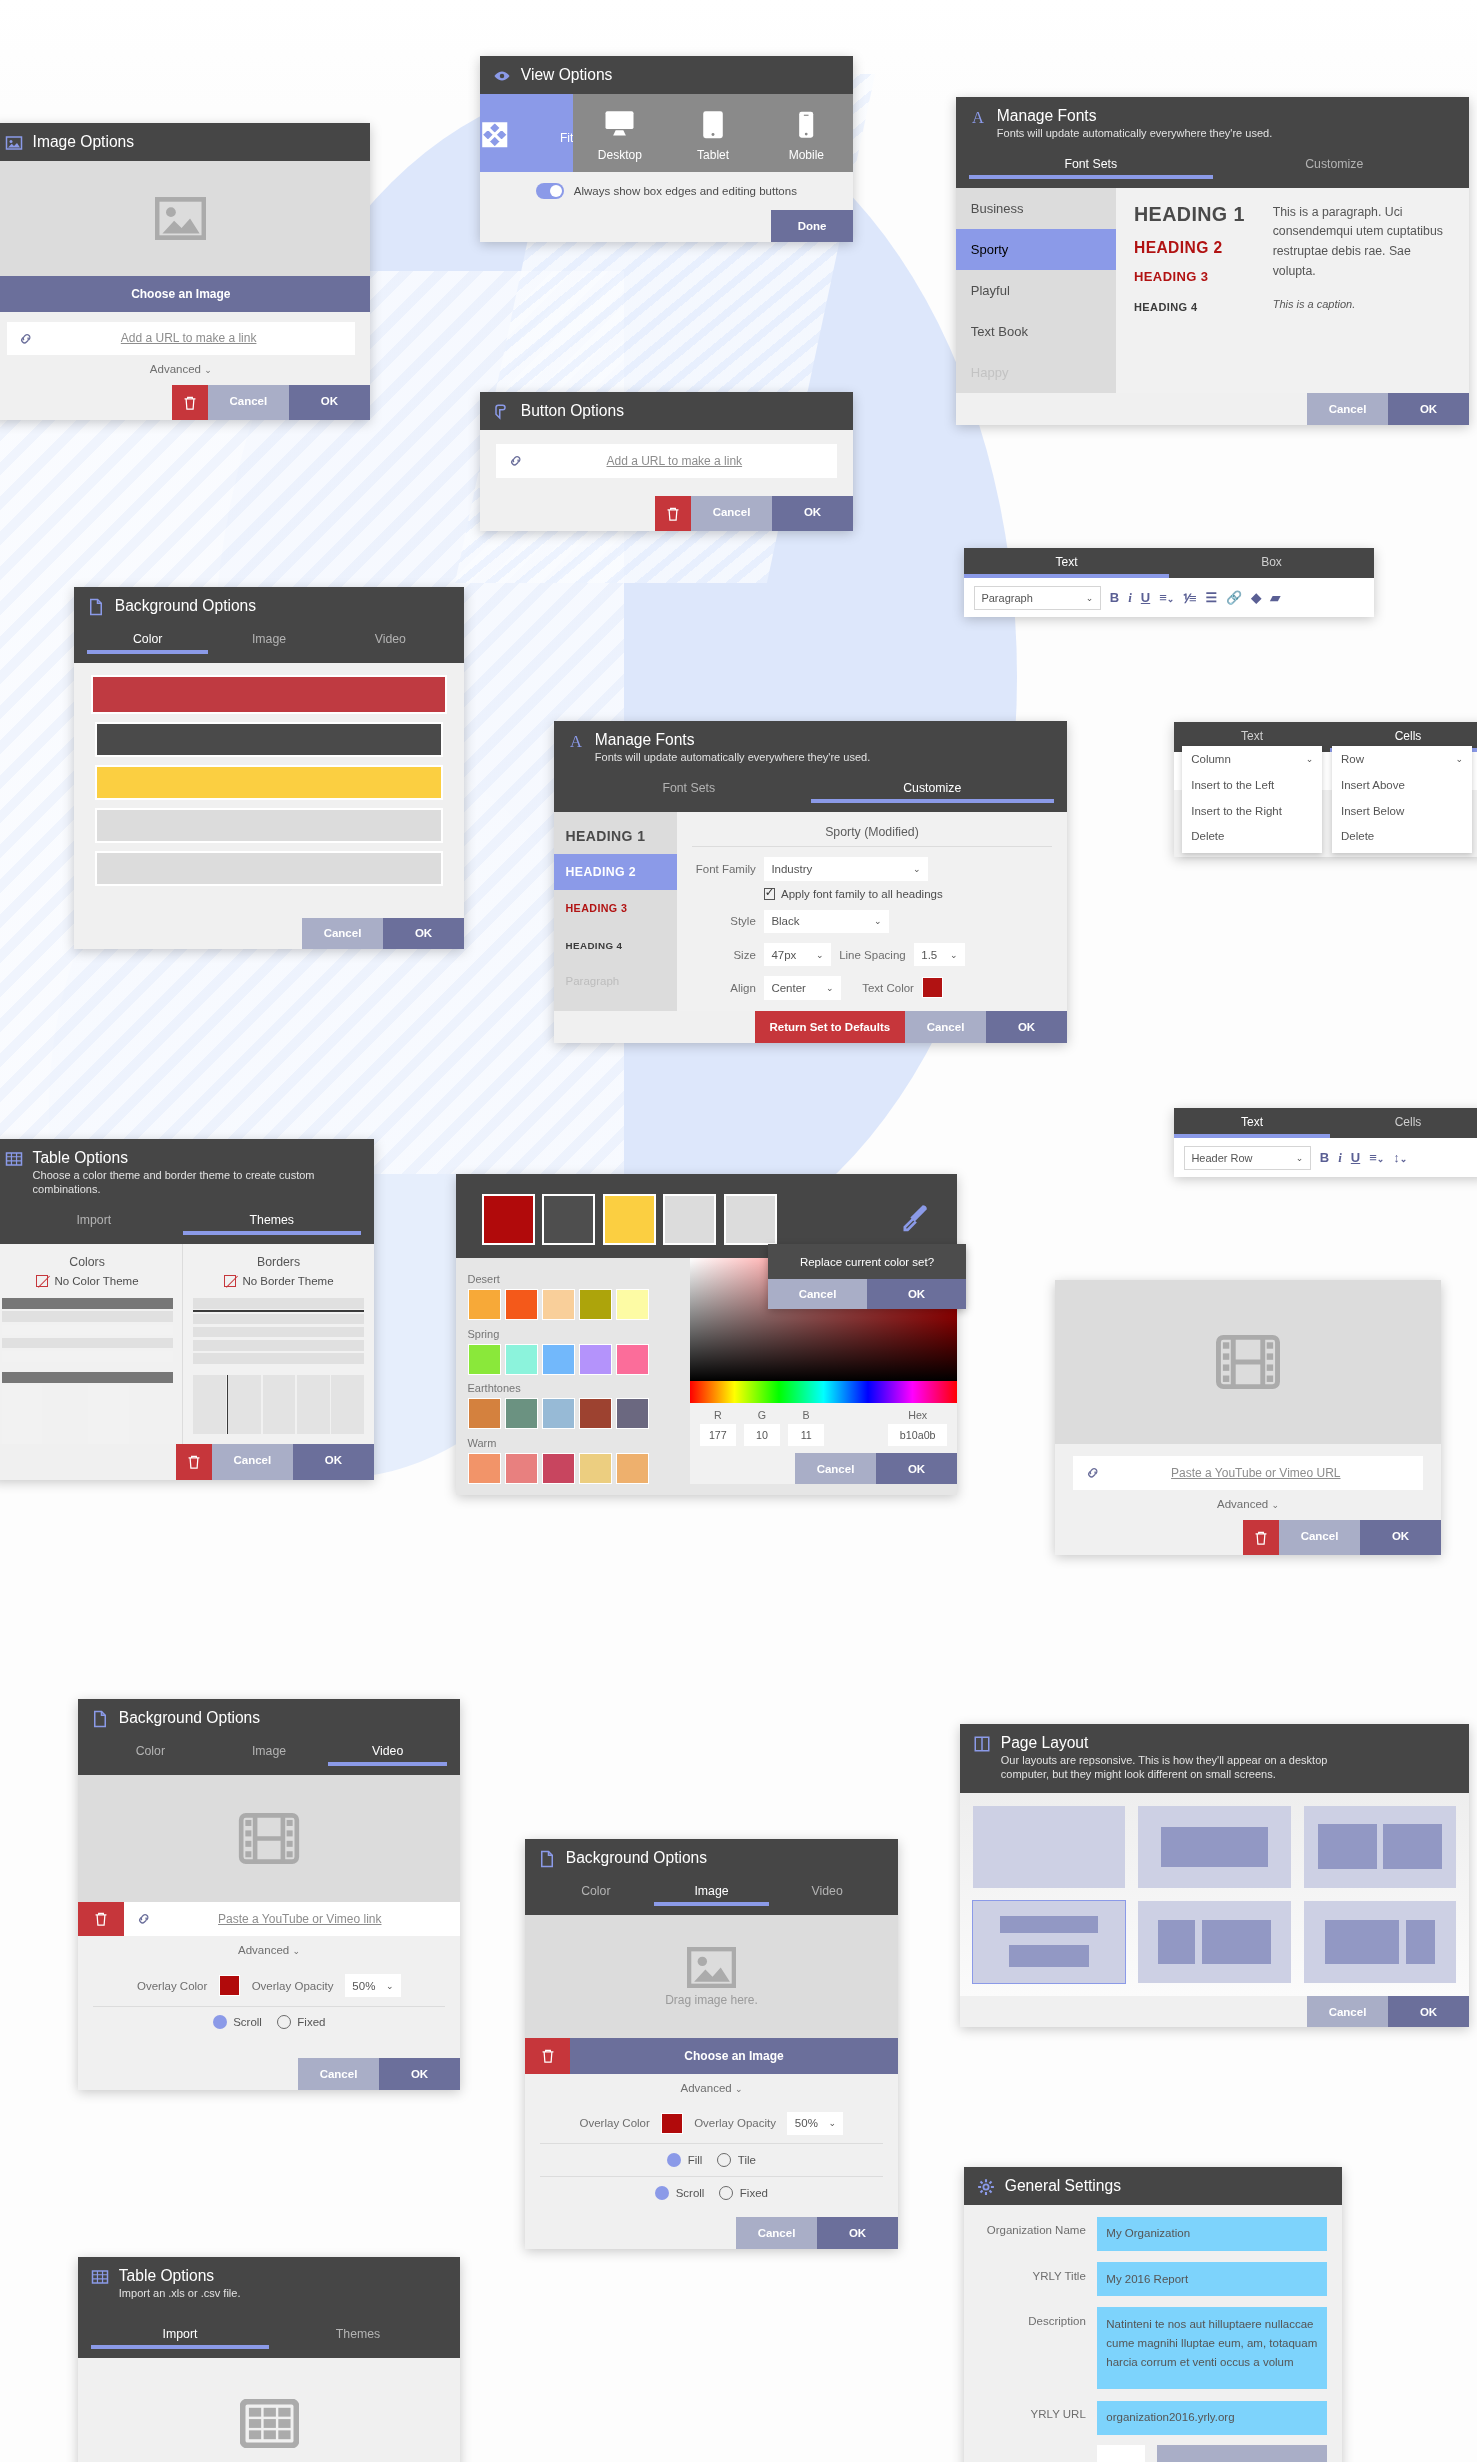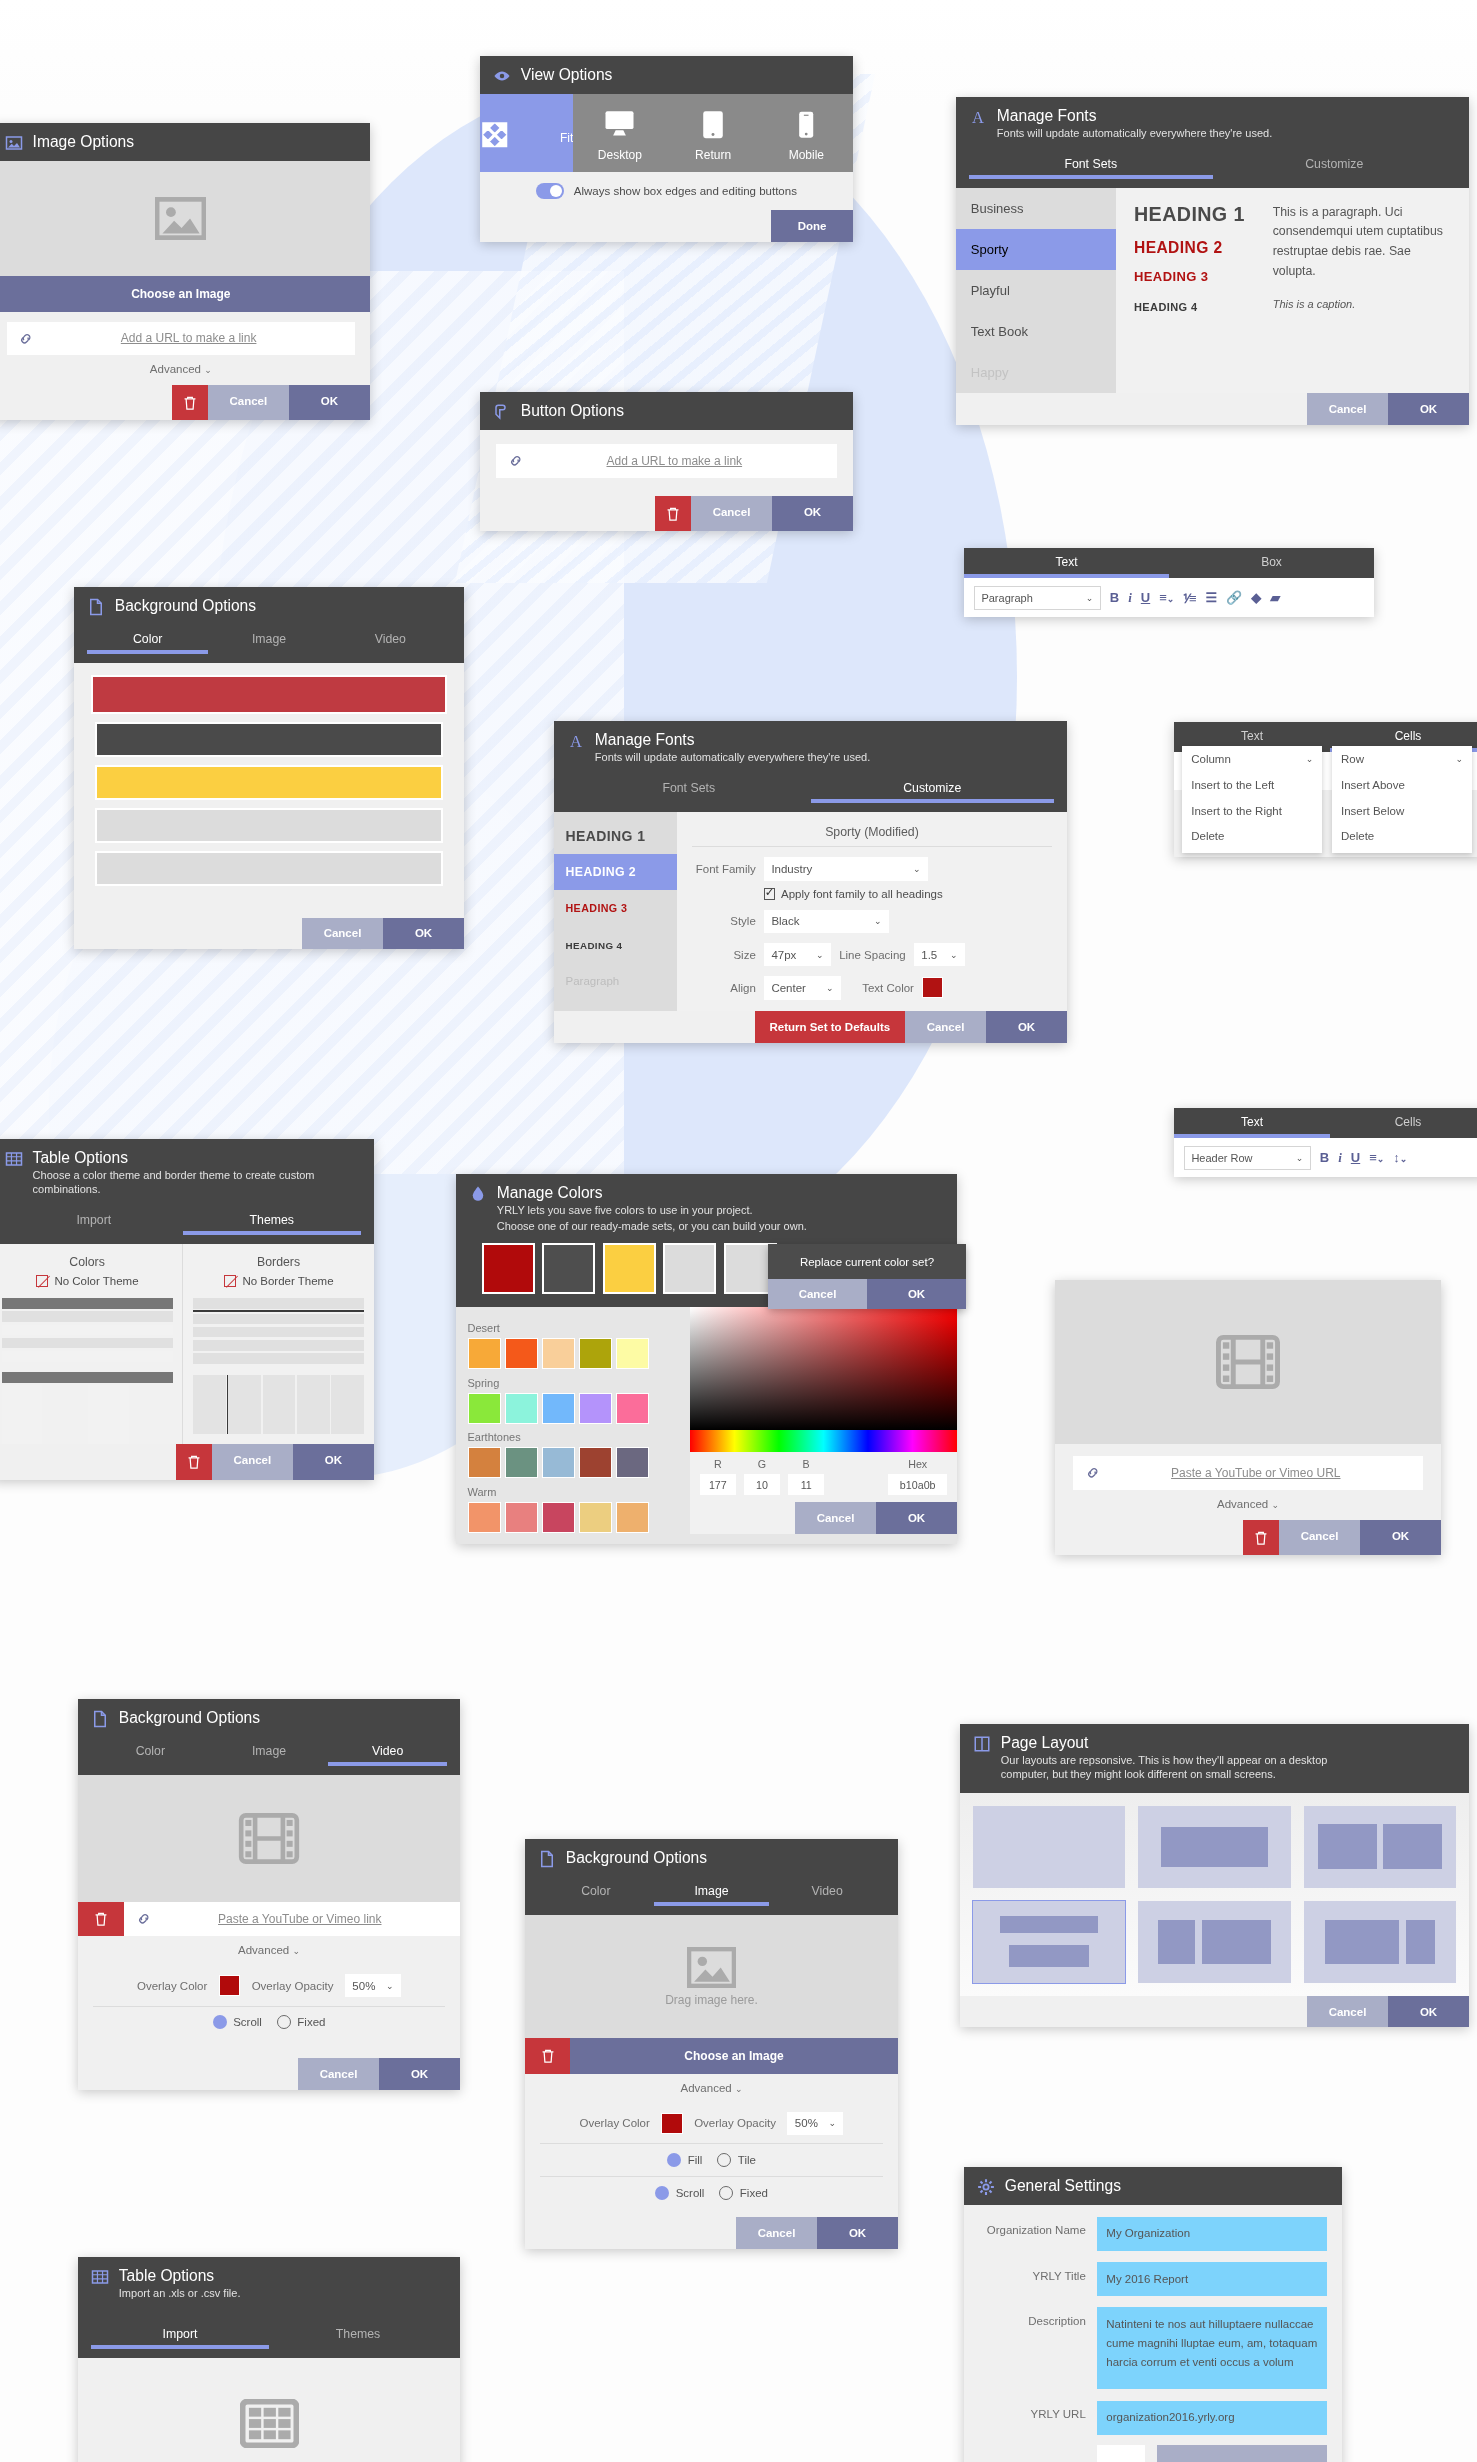--- a/index.html
+++ b/index.html
@@ -300,21 +300,21 @@
         </div>
       <div class="vlab">Desktop</div>
     </div>
     <div class="viewcell">
       <div class="vicon">
           <svg width="22" height="29.5" viewBox="0 0 18 24">
             <rect x="1" y="1" width="16" height="22" rx="2" fill="#fff"></rect>
             <circle cx="9" cy="20" r="1.2" fill="#8a8a8a"></circle>
           </svg>
         </div>
-      <div class="vlab">Return</div>
+      <div class="vlab">Tablet</div>
     </div>
     <div class="viewcell">
       <div class="vicon">
           <svg width="16.4" height="29.5" viewBox="0 0 14 24">
             <rect x="1" y="1" width="12" height="22" rx="2" fill="#fff"></rect>
             <rect x="5" y="3.4" width="4" height="1" fill="#8a8a8a"></rect>
             <circle cx="7" cy="20" r="1.2" fill="#8a8a8a"></circle>
           </svg>
         </div>
       <div class="vlab">Mobile</div>
@@ -666,30 +666,20 @@
           <path d="M2 5h14M6 5V3h6v2M4 5l1 13h8l1-13" fill="none" stroke="#fff" stroke-width="1.6"></path>
         </svg>
       </div>
     <div class="btn cancel">Cancel</div>
     <div class="btn ok">OK</div>
   </div>
 </div>
 
 <div class="panel" id="manageColors">
   <div class="phead" style="padding-bottom:0">
-    <div class="row">
-      <svg class="picon" viewBox="0 0 24 24">
-          <path d="M12 2s7 8 7 12a7 7 0 0 1-14 0c0-4 7-12 7-12z" fill="#8b9ae8"></path>
-        </svg>
-      <div>
-        <div class="ptitle">Manage Colors</div>
-        <div class="psub">YRLY lets you save five colors to use in your project.</div>
-        <div class="psub">Choose one of our ready-made sets, or you can build your own.</div>
-      </div>
-    </div>
     <div class="mc-swatches">
       <div class="mc-sw" style="background:#b10a0b"></div>
       <div class="mc-sw" style="background:#4e4e4e"></div>
       <div class="mc-sw" style="background:#fbcf41"></div>
       <div class="mc-sw" style="background:#dcdcdc"></div>
       <div class="mc-sw" style="background:#dcdcdc"></div>
       <div class="eyedrop"><svg width="33" height="33" viewBox="0 0 24 24">
             <path d="M18 3a3 3 0 0 1 3 3l-9 9-3-3z" fill="#8b9ae8"></path>
             <path d="M11 13l-6 6v2h2l6-6" fill="none" stroke="#8b9ae8" stroke-width="2"></path>
           </svg></div>

